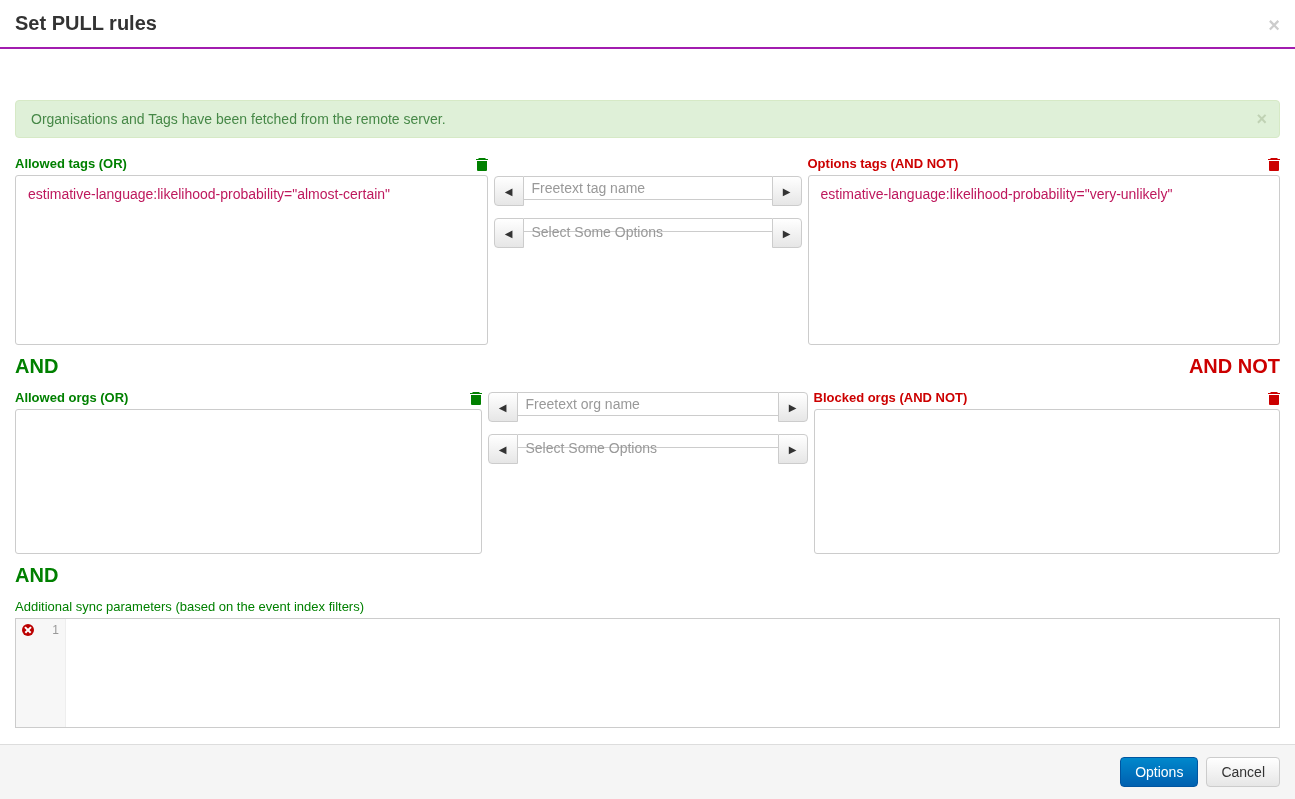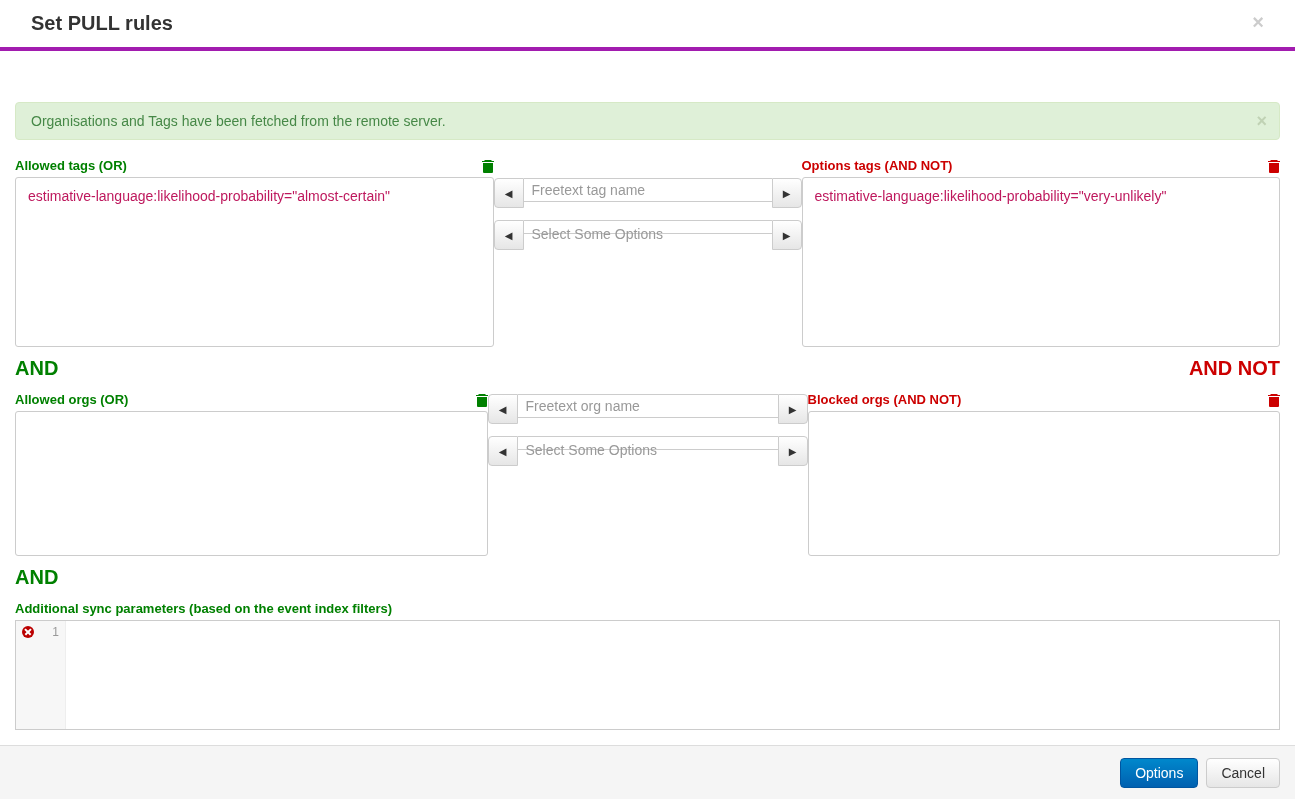--- a/index.html
+++ b/index.html
@@ -10,25 +10,25 @@
       background: #fff;
     }
     .modal {
       width: 1295px;
       background: #fff;
       display: flex;
       flex-direction: column;
       min-height: 799px;
     }
     .modal-header {
-      padding: 12px 31px;
-      border-bottom: 4px solid #a21caf;
+      padding: 12px 15px;
+      border-bottom: 2px solid #a21caf;
       display: flex;
       justify-content: space-between;
-      align-items: flex-start;
+      align-items: flex-end;
     }
     .modal-title {
       font-size: 20px;
       font-weight: 700;
       color: #333;
     }
     .close-x {
       font-size: 20px;
       color: #ccc;
       font-weight: 700;
@@ -53,20 +53,21 @@
       position: absolute;
       right: 12px;
       top: 8px;
       color: #c0d2b4;
       font-size: 18px;
       font-weight: 700;
       cursor: pointer;
     }
     .rule-row {
       display: flex;
+      gap: 6px;
       margin-bottom: 4px;
     }
     .rule-col-side {
       flex: 1;
       display: flex;
       flex-direction: column;
     }
     .rule-col-mid {
       width: 308px;
       padding-top: 20px;
@@ -152,21 +153,21 @@
     .operator-row {
       display: flex;
       justify-content: space-between;
       margin: 10px 0 12px;
     }
     .operator {
       font-size: 20px;
       font-weight: 700;
     }
     .section-heading {
-      font-weight: 700;
+      font-weight: 400;
       font-size: 13px;
       margin: 12px 0 4px;
     }
     .code-editor {
       border: 1px solid #ccc;
       display: flex;
       height: 110px;
     }
     .gutter {
       width: 50px;

